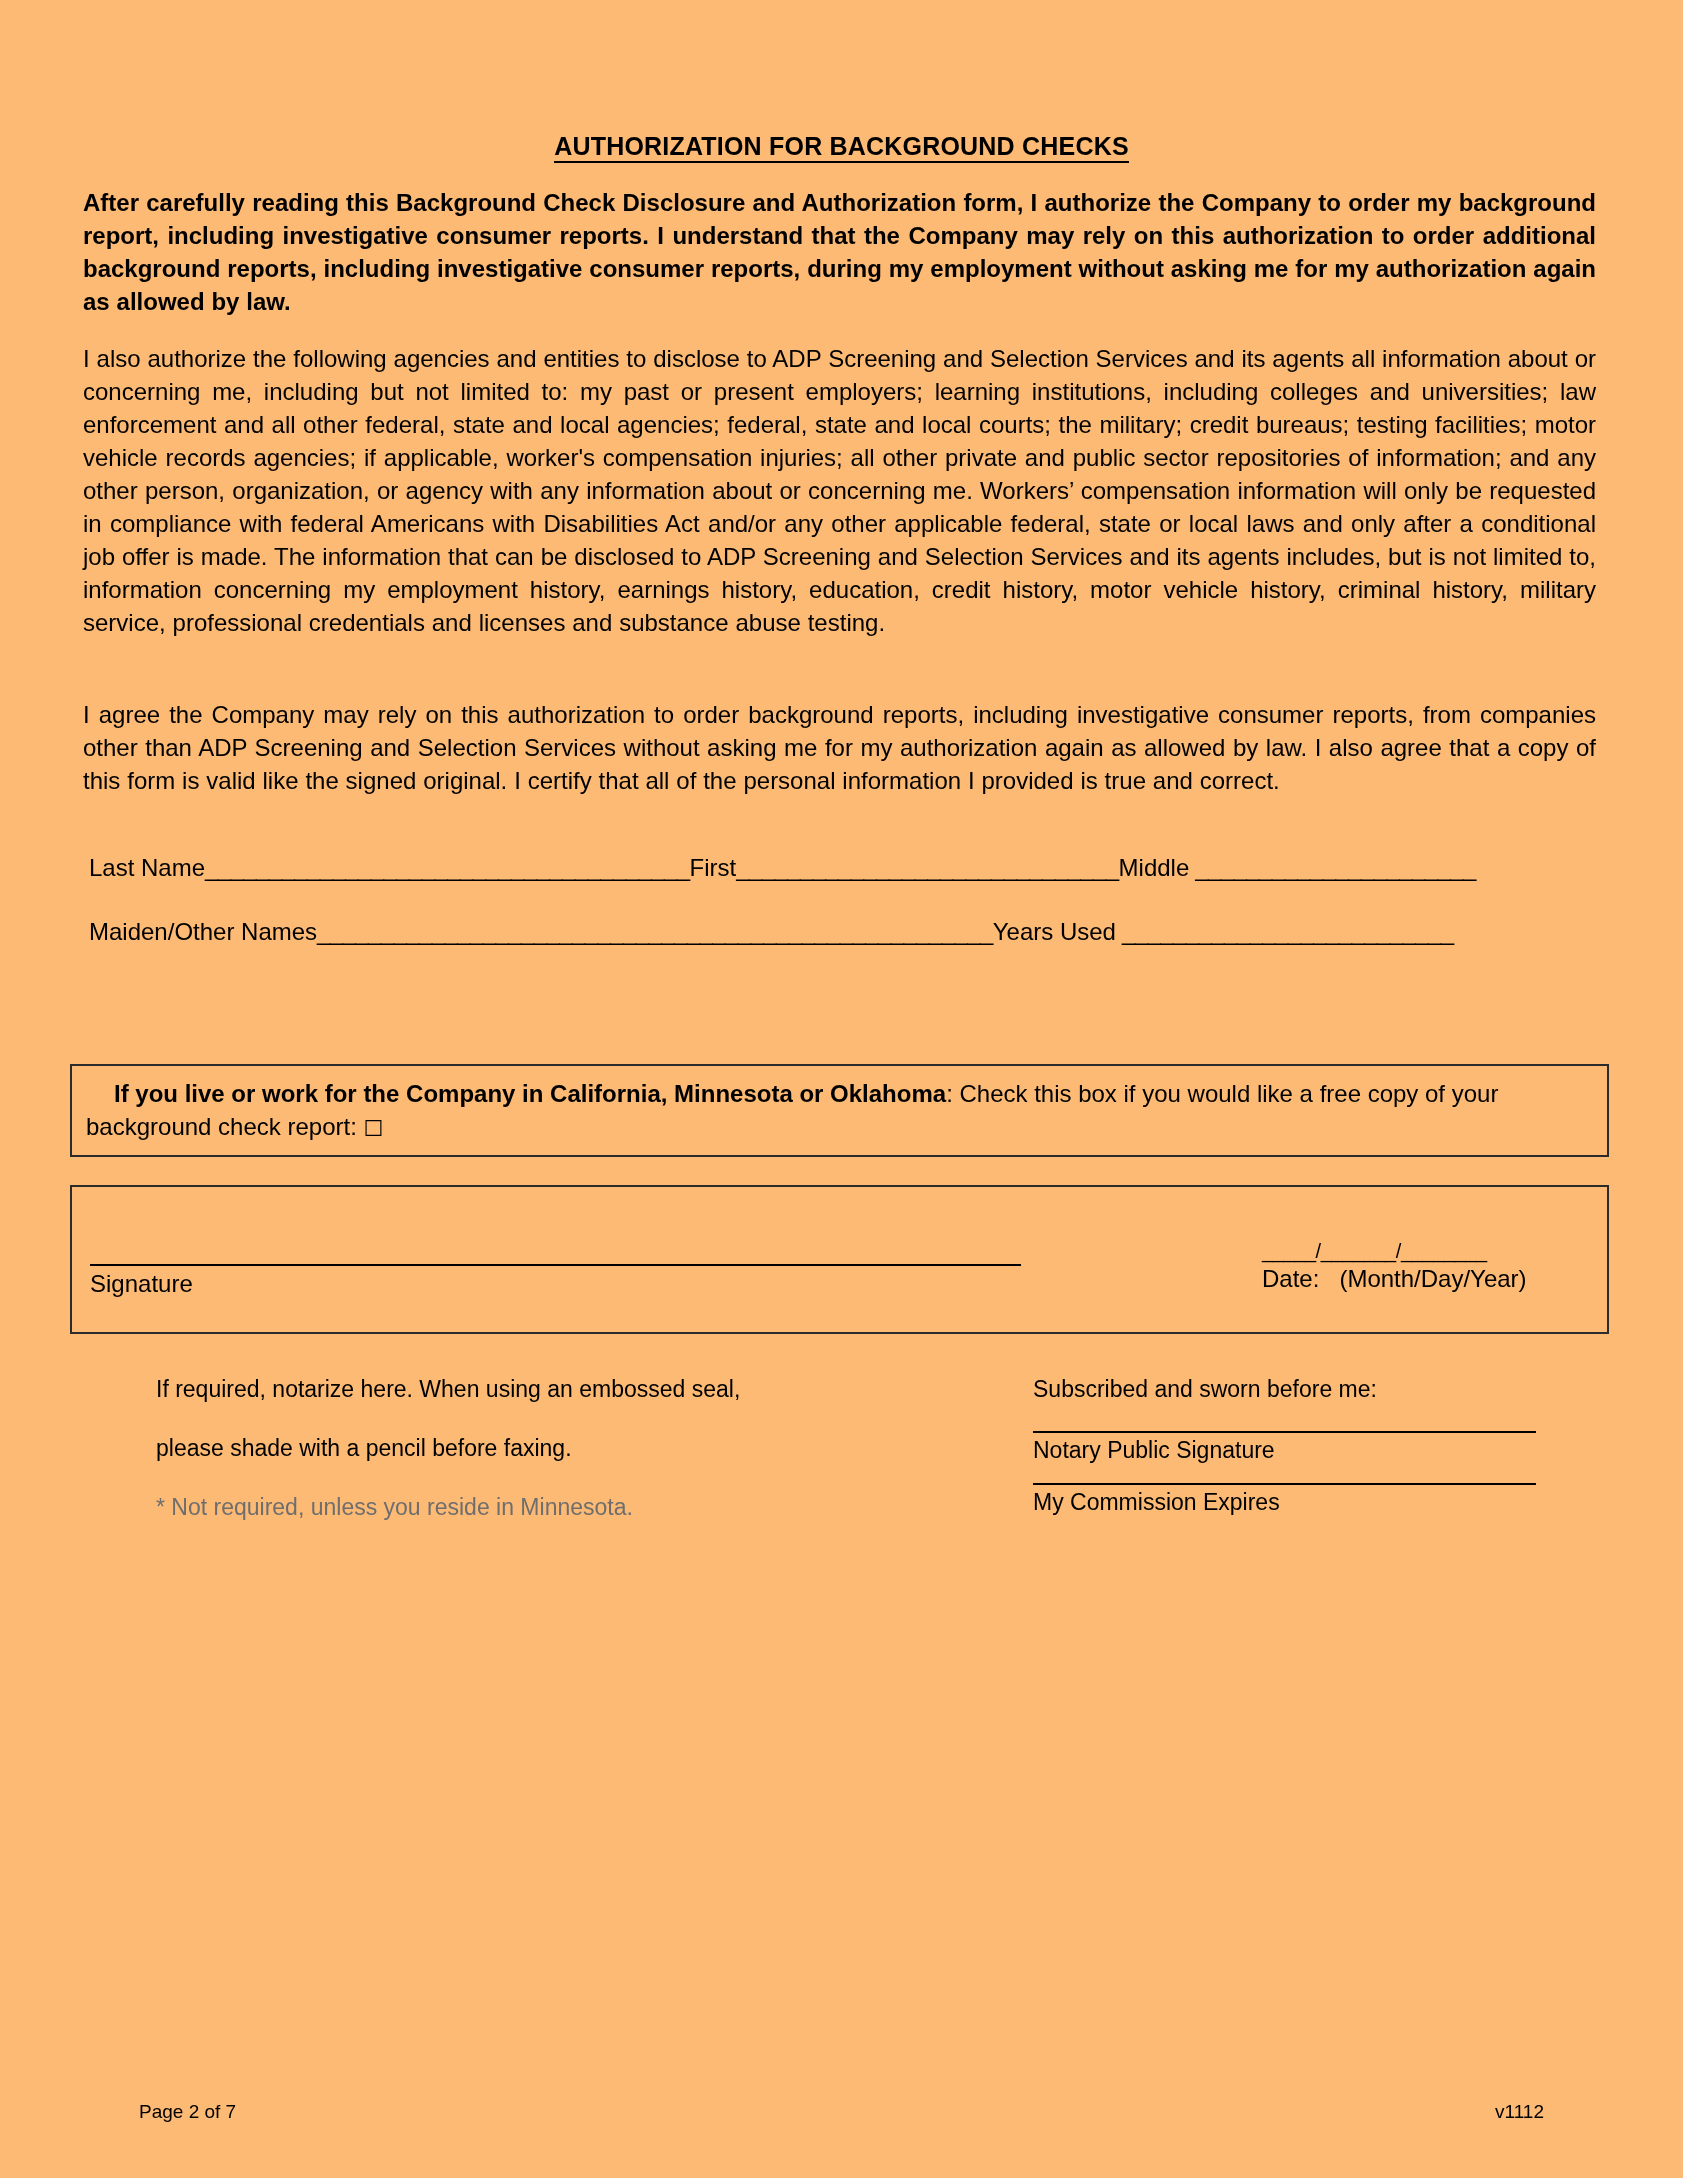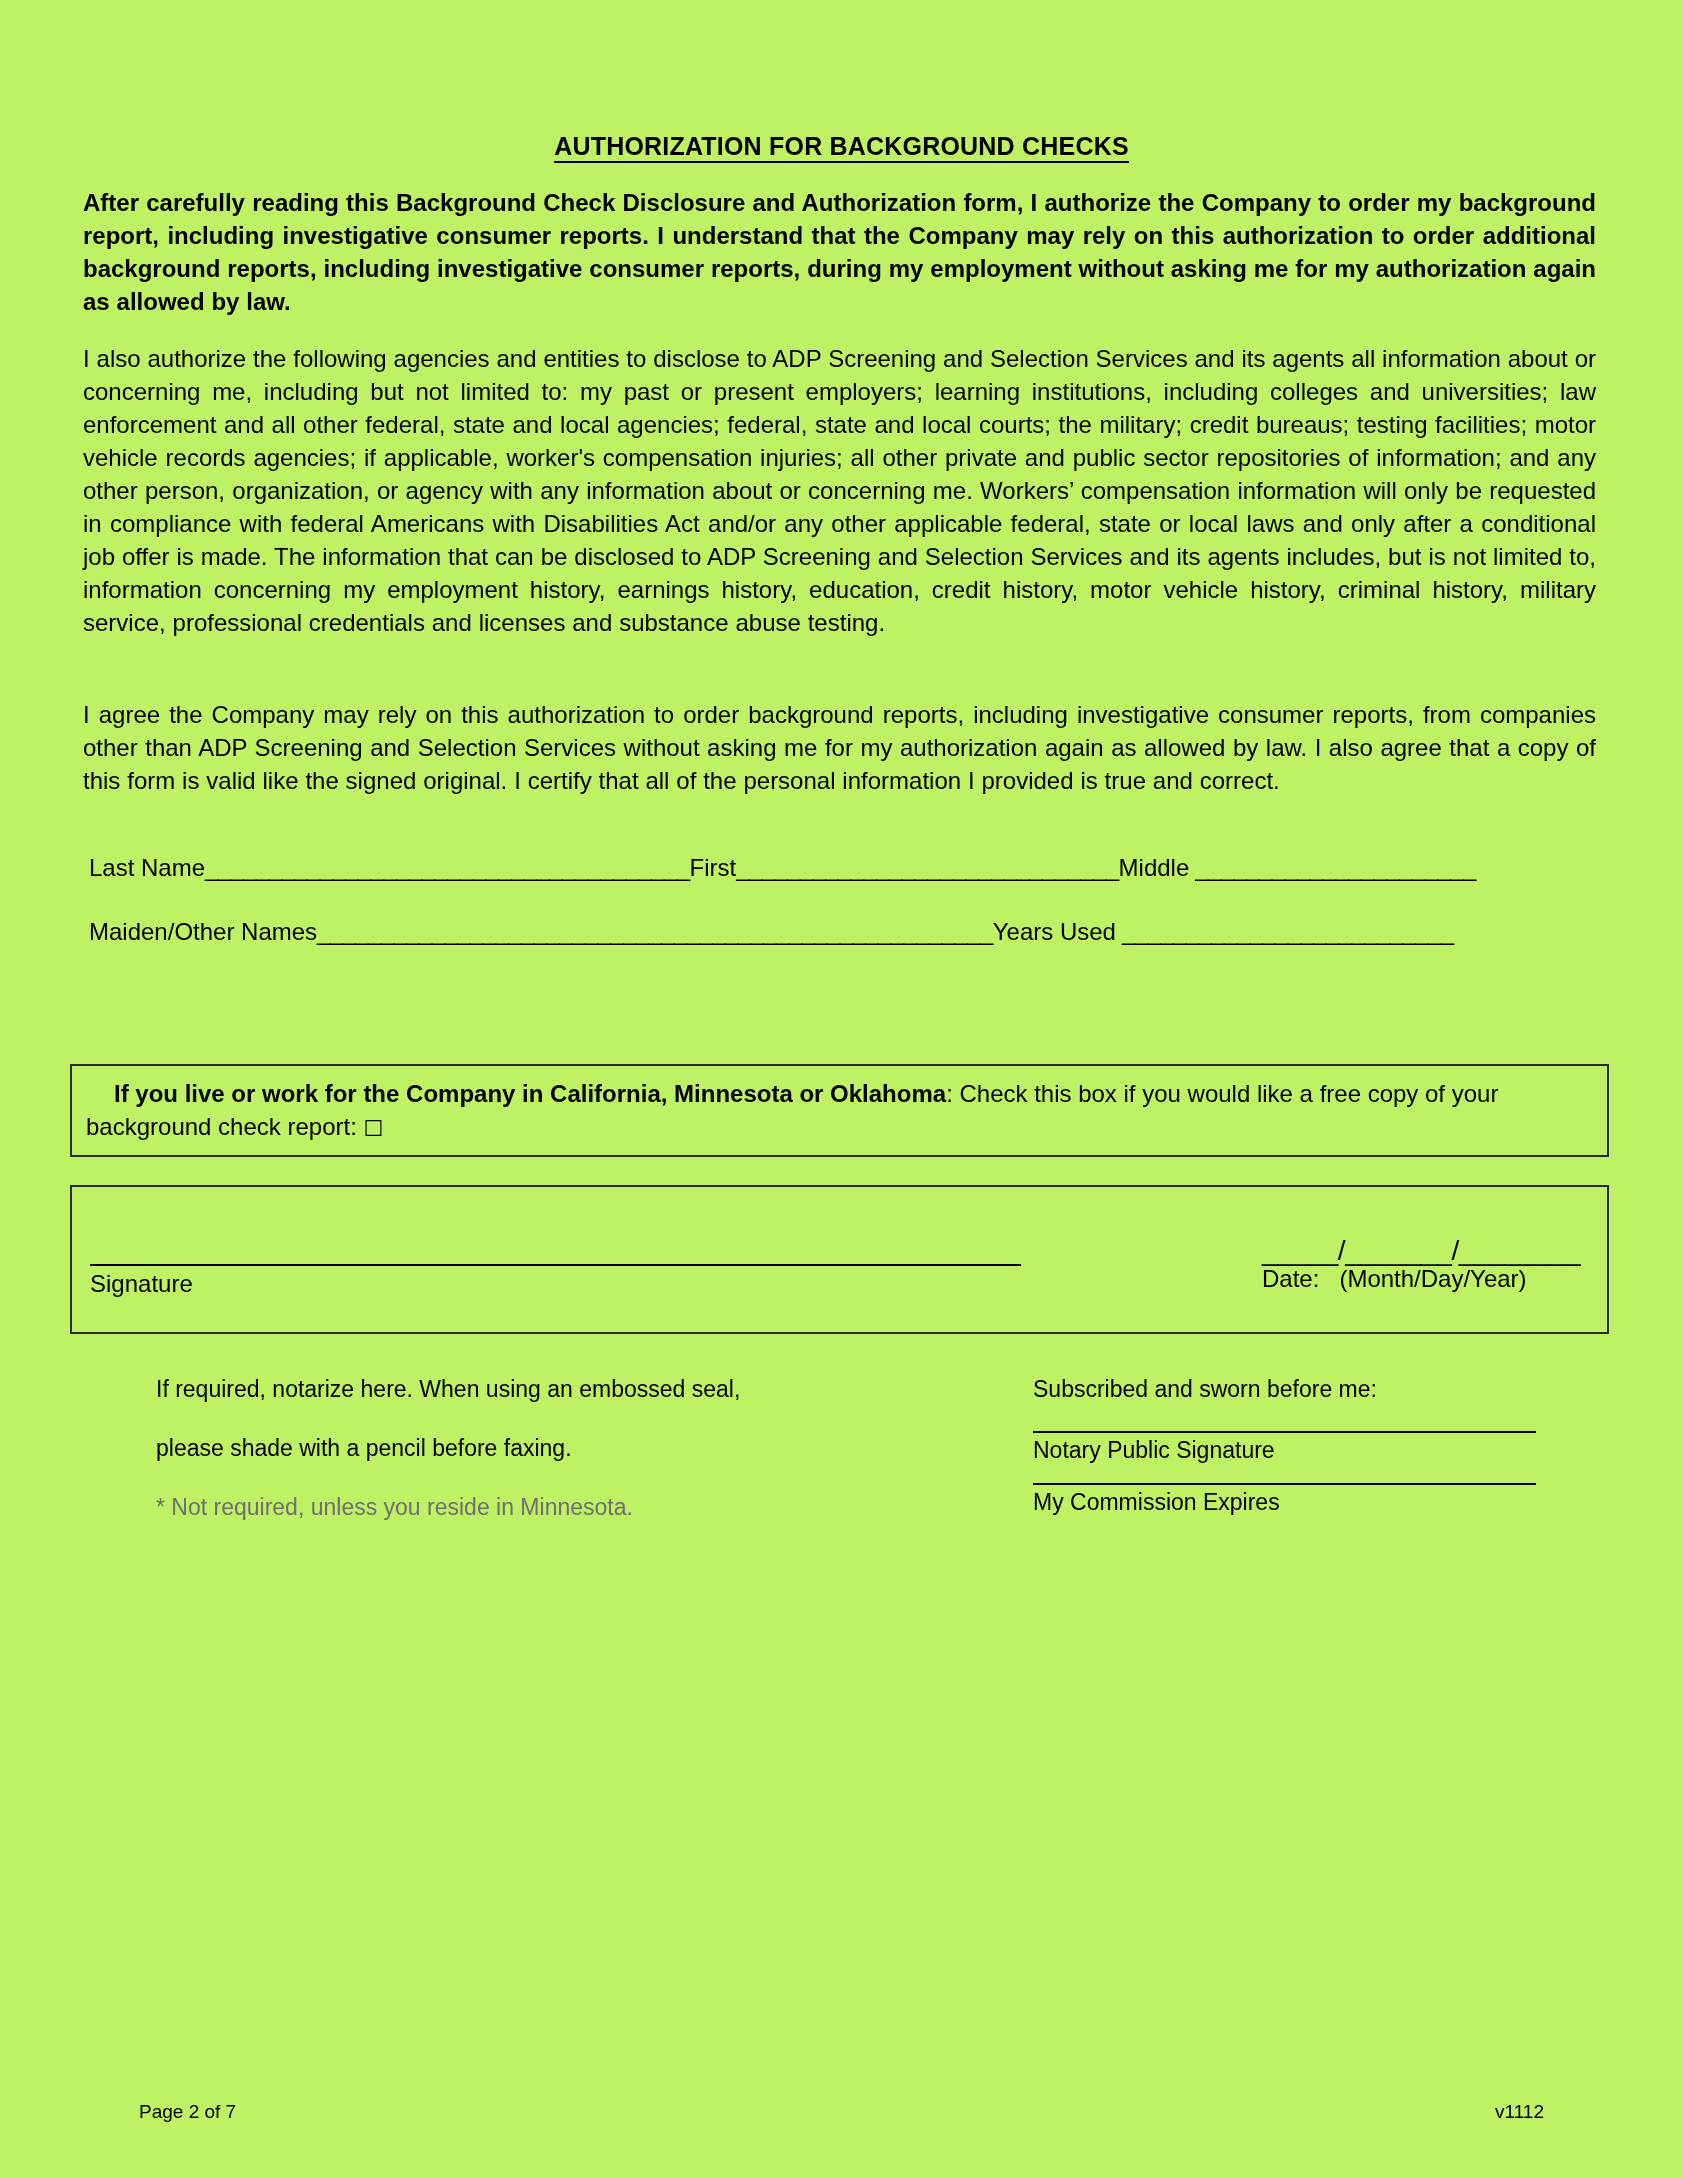--- a/index.html
+++ b/index.html
@@ -8,21 +8,21 @@
     background: #ffffff;
   }
   body {
     font-family: "Liberation Sans", sans-serif;
     color: #000000;
   }
   .page {
     position: relative;
     width: 1683px;
     height: 2178px;
-    background: #bef264;
+    background: #fdba74;
     overflow: hidden;
   }
 
   
   .doc-title {
     position: absolute;
     left: 0;
     top: 132px;
     width: 1683px;
     text-align: center;
@@ -118,21 +118,21 @@
     padding-top: 3px;
   }
   .date-wrap {
     position: absolute;
     right: 18px;
     top: 51px;
     width: 327px;
     text-align: left;
   }
   .date-rule {
-    font-size: 28px;
+    font-size: 20px;
     line-height: 26px;
     letter-spacing: -0.4px;
     white-space: nowrap;
   }
   .date-label {
     font-size: 24px;
     line-height: 30px;
     padding-top: 0;
     white-space: nowrap;
   }

